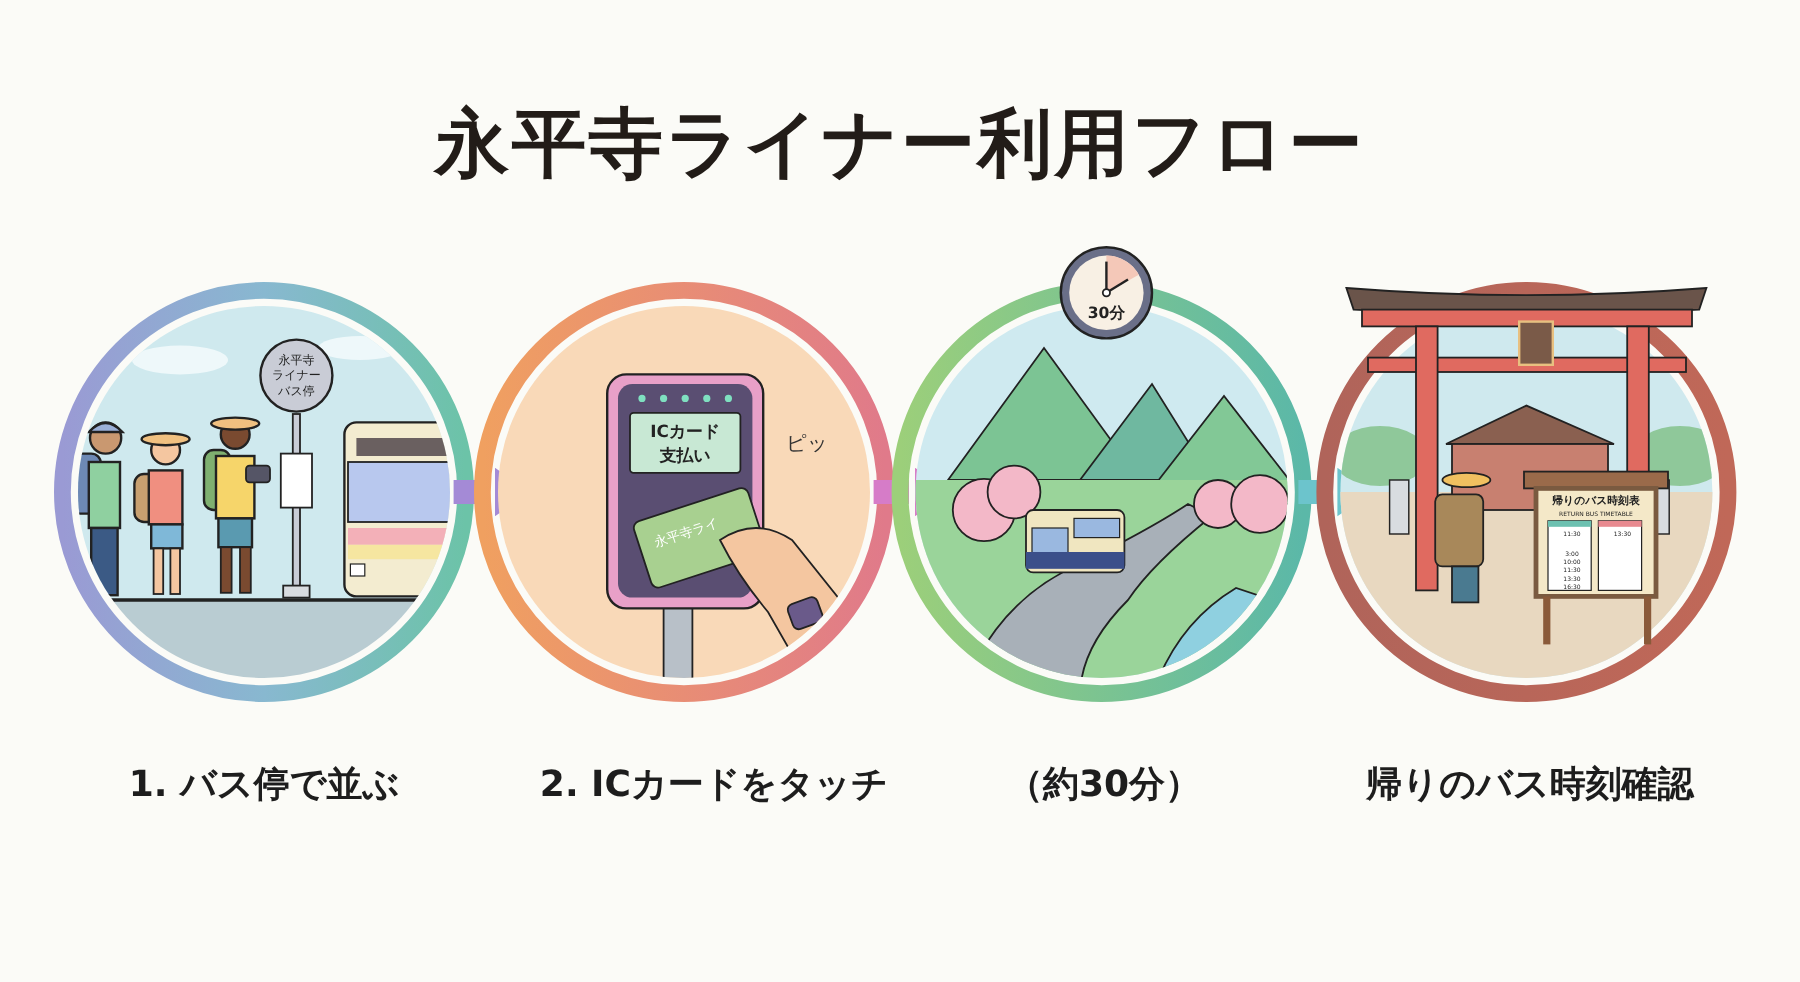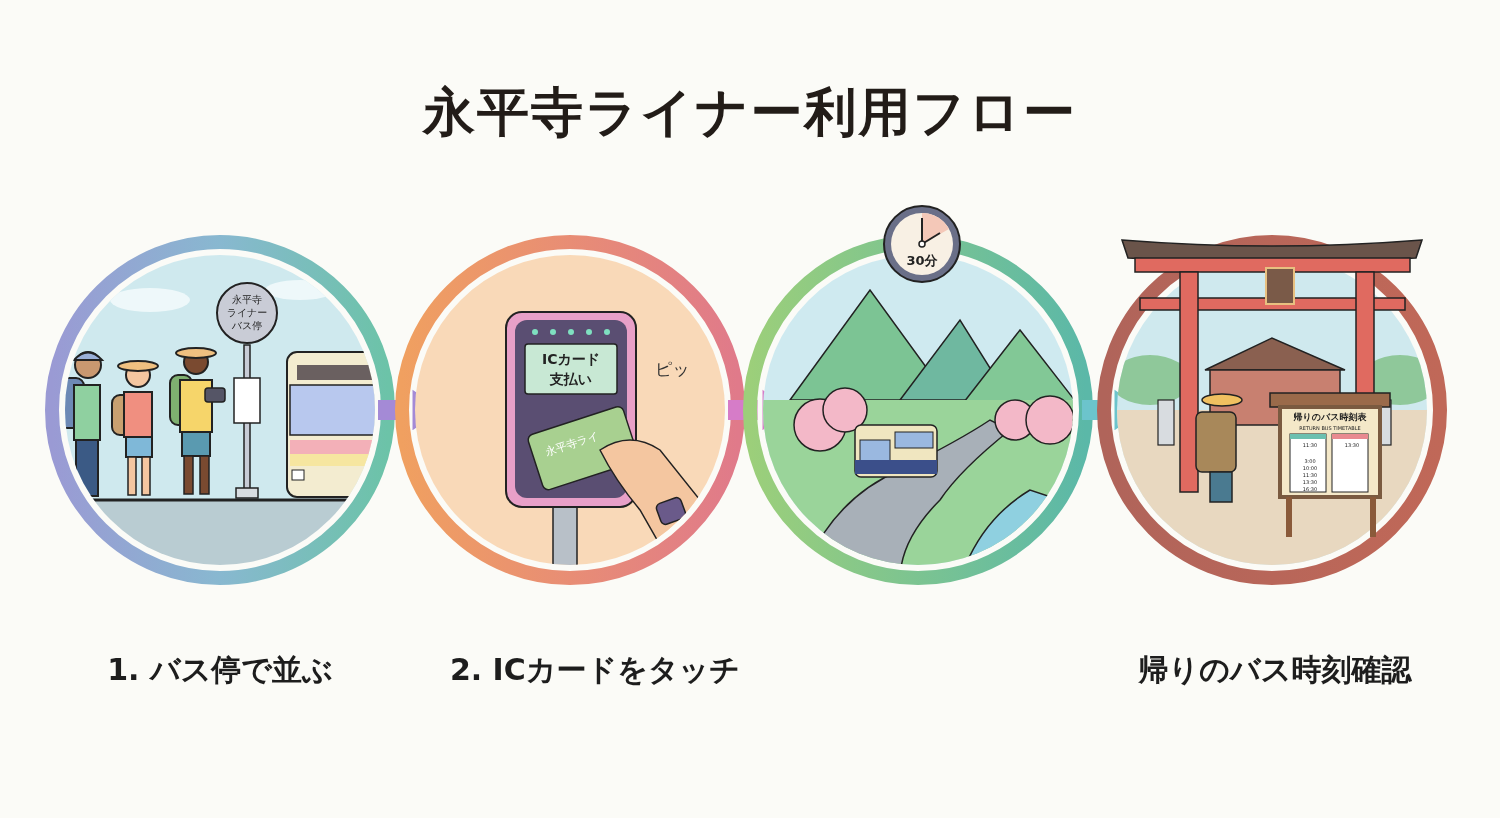--- a/index.html
+++ b/index.html
@@ -1,19 +1,19 @@
 <!DOCTYPE html>
 <html><head>
 <meta charset="utf-8">
 <style>
   html,body{margin:0;padding:0;}
   body{width:1500px;height:818px;background:#fbfbf7;position:relative;overflow:hidden;font-family:"DejaVu Sans","Liberation Sans",sans-serif;}
-  .title{position:absolute;left:0;right:0;top:78px;text-align:center;font-size:52px;font-weight:bold;color:#221c18;letter-spacing:2px;}
+  .title{position:absolute;left:0;right:0;top:78px;text-align:center;font-size:62px;font-weight:bold;color:#221c18;letter-spacing:2px;}
   .stage{position:absolute;left:0;top:0;width:1500px;height:818px;}
-  .caption{position:absolute;top:632px;text-align:center;font-size:30px;font-weight:bold;color:#1d1d1d;line-height:44px;margin-top:16px;}
+  .caption{position:absolute;top:632px;text-align:center;font-size:30px;font-weight:bold;color:#1d1d1d;line-height:44px;}
   .caption div{white-space:nowrap;}
   svg text{font-family:"DejaVu Sans","Liberation Sans",sans-serif;}
 </style>
 </head>
 <body>
 
 <div class="title">永平寺ライナー利用フロー</div>
 
 <svg class="stage" width="1500" height="818" viewBox="0 0 1500 818">
   <defs>
@@ -236,16 +236,17 @@
   </g>
 </svg>
 
 <div class="caption" style="left:70px;width:300px;">
   <div>1. バス停で並ぶ</div>
 </div>
 <div class="caption" style="left:410px;width:330px;text-align:right;">
   <div>2. ICカードをタッチ</div>
 </div>
 <div class="caption" style="left:770px;width:300px;">
+  <div>（約30分）</div>
 </div>
 <div class="caption" style="left:1110px;width:330px;">
   <div>帰りのバス時刻確認</div>
 </div>
 
 </body></html>

